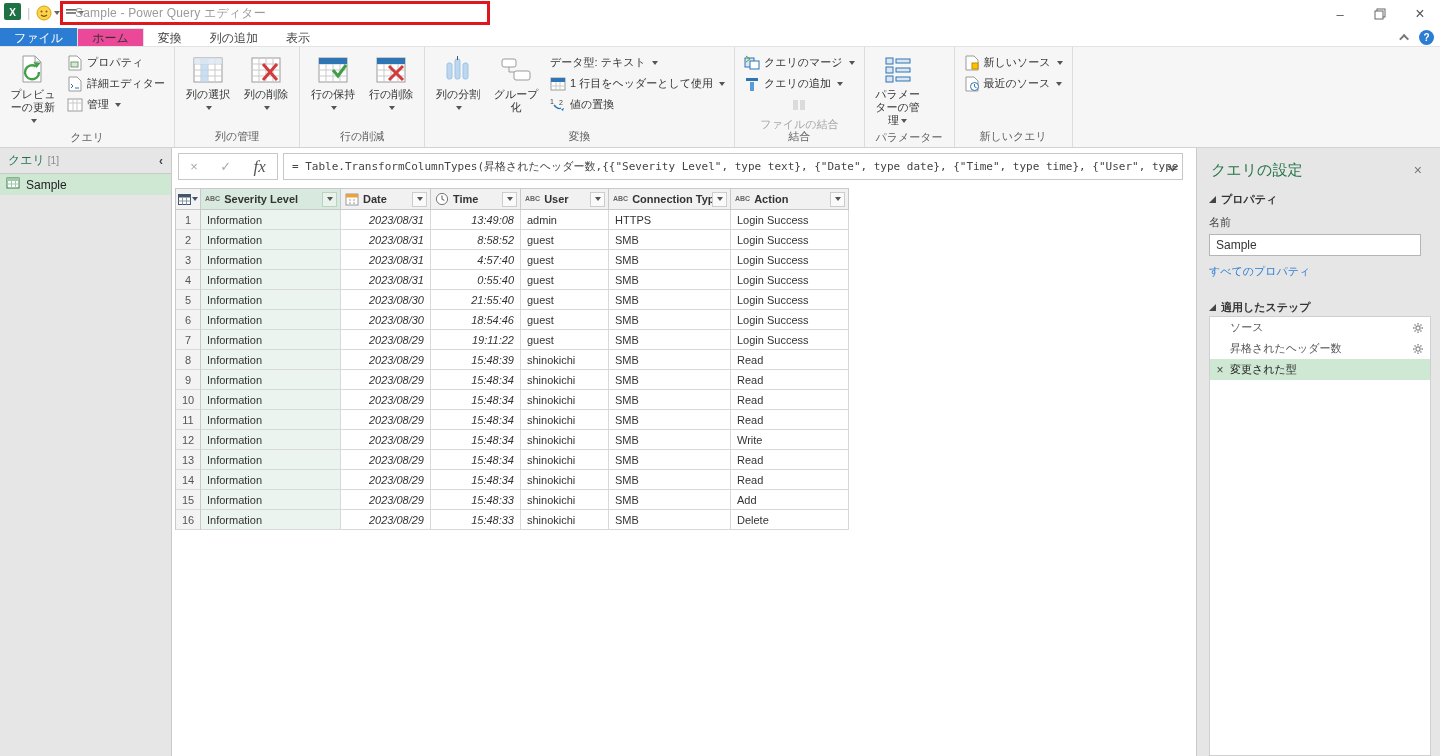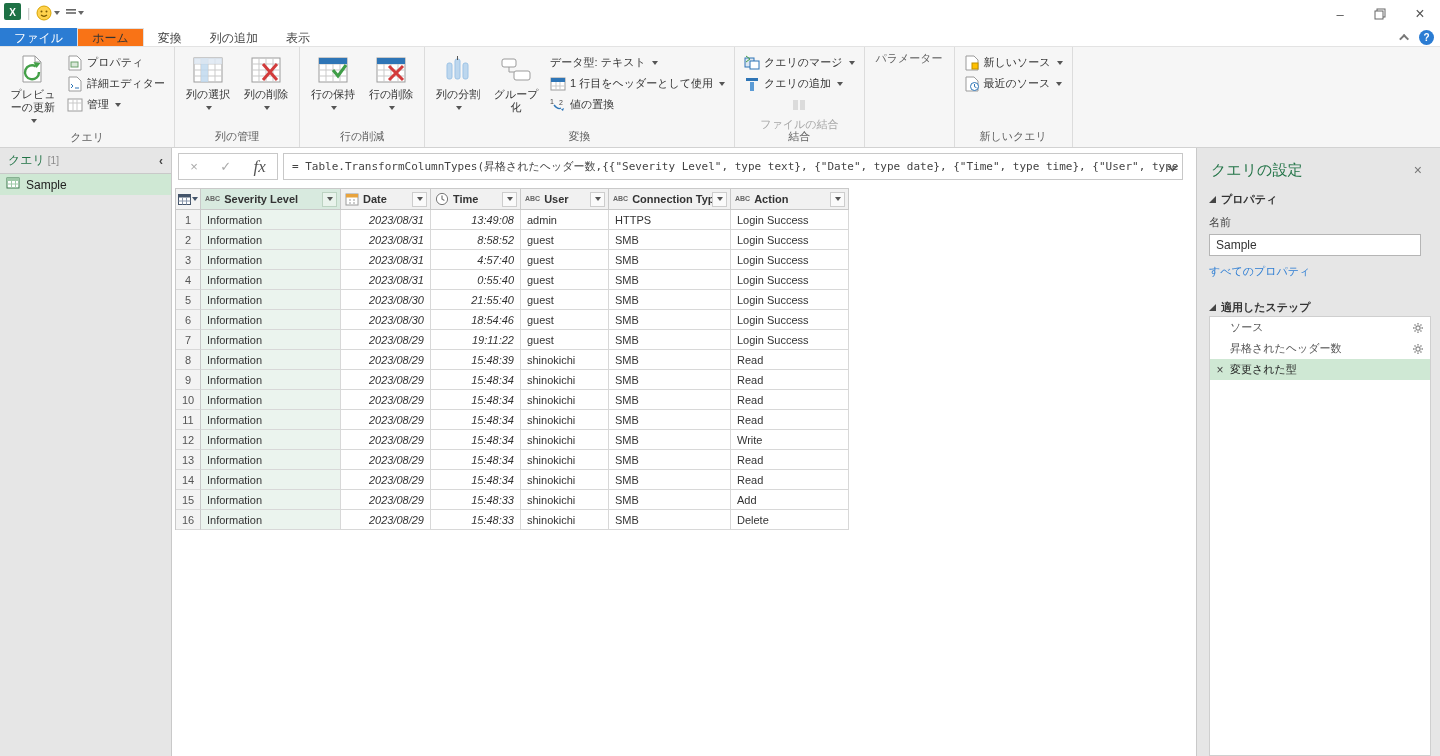--- a/index.html
+++ b/index.html
@@ -16,21 +16,21 @@
     border:3px solid #e0161d; display:flex; align-items:center; padding-left:12px; }
   #title-box span { color:#9a9a9a; font-size:12px; letter-spacing:.2px; }
   .win-controls { position:absolute; right:0; top:0; height:28px; display:flex; }
   .win-btn { width:40px; height:28px; display:flex; align-items:center; justify-content:center; color:#555; font-size:13px; }
 
   
   #tabrow { position:absolute; left:0; top:28px; width:1440px; height:19px; background:#fff;
     border-bottom:1px solid #e3e3e3; display:flex; align-items:stretch; }
   .tab { padding:2px 14px 0; font-size:12px; color:#444; display:flex; align-items:center; }
   .tab.file { background:#2b7cd3; color:#fff; }
-  .tab.active { background:#f97316; border:1px solid #e1e1e1; border-bottom:none; color:#333; }
+  .tab.active { background:#ec4899; border:1px solid #e1e1e1; border-bottom:none; color:#333; }
   .tabrow-right { position:absolute; right:6px; top:30px; display:flex; align-items:center; gap:10px; }
   .chev-up { width:7px; height:7px; border-left:2px solid #777; border-top:2px solid #777; transform:rotate(45deg) translateY(2px); }
   .help-circle { width:15px; height:15px; border-radius:50%; background:#2b7cd3; color:#fff;
     font-size:10px; font-weight:bold; display:flex; align-items:center; justify-content:center; }
 
   
   #ribbon { position:absolute; left:0; top:47px; width:1440px; height:101px; background:#f6f6f6;
     border-bottom:1px solid #d2d2d2; display:flex; align-items:stretch; }
   .rgroup { display:flex; flex-direction:column; border-right:1px solid #dcdcdc; padding:3px 5px 0; }
   .rg-content { flex:1; display:flex; align-items:flex-start; gap:2px; }
@@ -133,20 +133,23 @@
       <span class="mini-arr"></span>
     </span>
     <span class="qat-btn">
       <svg width="10" height="8">
           <rect x="0" y="0" width="10" height="1.6" fill="#666"></rect>
           <rect x="0" y="3.2" width="10" height="1.6" fill="#666"></rect>
         </svg>
       <span class="mini-arr"></span>
     </span>
   </div>
+  <div id="title-box">
+    <span>Sample - Power Query エディター</span>
+  </div>
   <div class="win-controls">
     <div class="win-btn">–</div>
     <div class="win-btn">
       <svg width="12" height="12">
           <rect x="3" y="1" width="8" height="8" fill="none" stroke="#666"></rect>
           <rect x="1" y="3" width="8" height="8" fill="#fff" stroke="#666"></rect>
         </svg>
     </div>
     <div class="win-btn" style="font-size:16px">×</div>
   </div>
@@ -350,20 +353,35 @@
                 <rect x="9" y="3" width="5" height="10" fill="#bbb"></rect>
               </svg>
             </span>
             <span>ファイルの結合</span>
           </div>
         </div>
       </div>
       <div class="rg-label">結合</div>
     </div>
     <div class="rgroup">
+      <div class="rg-content">
+        <div class="rbtn-large">
+          <span class="icn">
+            <svg width="30" height="30" viewBox="0 0 30 30">
+              <rect x="3" y="3" width="7" height="6" fill="#dce6f1" stroke="#2e75b6"></rect>
+              <rect x="13" y="4" width="14" height="4" fill="#dce6f1" stroke="#2e75b6"></rect>
+              <rect x="3" y="12" width="7" height="6" fill="#dce6f1" stroke="#2e75b6"></rect>
+              <rect x="13" y="13" width="14" height="4" fill="#dce6f1" stroke="#2e75b6"></rect>
+              <rect x="3" y="21" width="7" height="6" fill="#dce6f1" stroke="#2e75b6"></rect>
+              <rect x="13" y="22" width="14" height="4" fill="#dce6f1" stroke="#2e75b6"></rect>
+            </svg>
+          </span>
+          <span>パラメーターの管理<span class="drop-arr"></span></span>
+        </div>
+      </div>
       <div class="rg-label">パラメーター</div>
     </div>
     <div class="rgroup">
       <div class="rg-content">
         <div class="rstack">
           <div class="rbtn-small">
             <span class="icn">
               <svg width="16" height="16" viewBox="0 0 16 16">
                 <path d="M2 1 h8 l4 4 v10 H2 z" fill="#fff" stroke="#9b9b9b"></path>
                 <rect x="8" y="8" width="6" height="6" fill="#ffc000" stroke="#bf9000"></rect>

